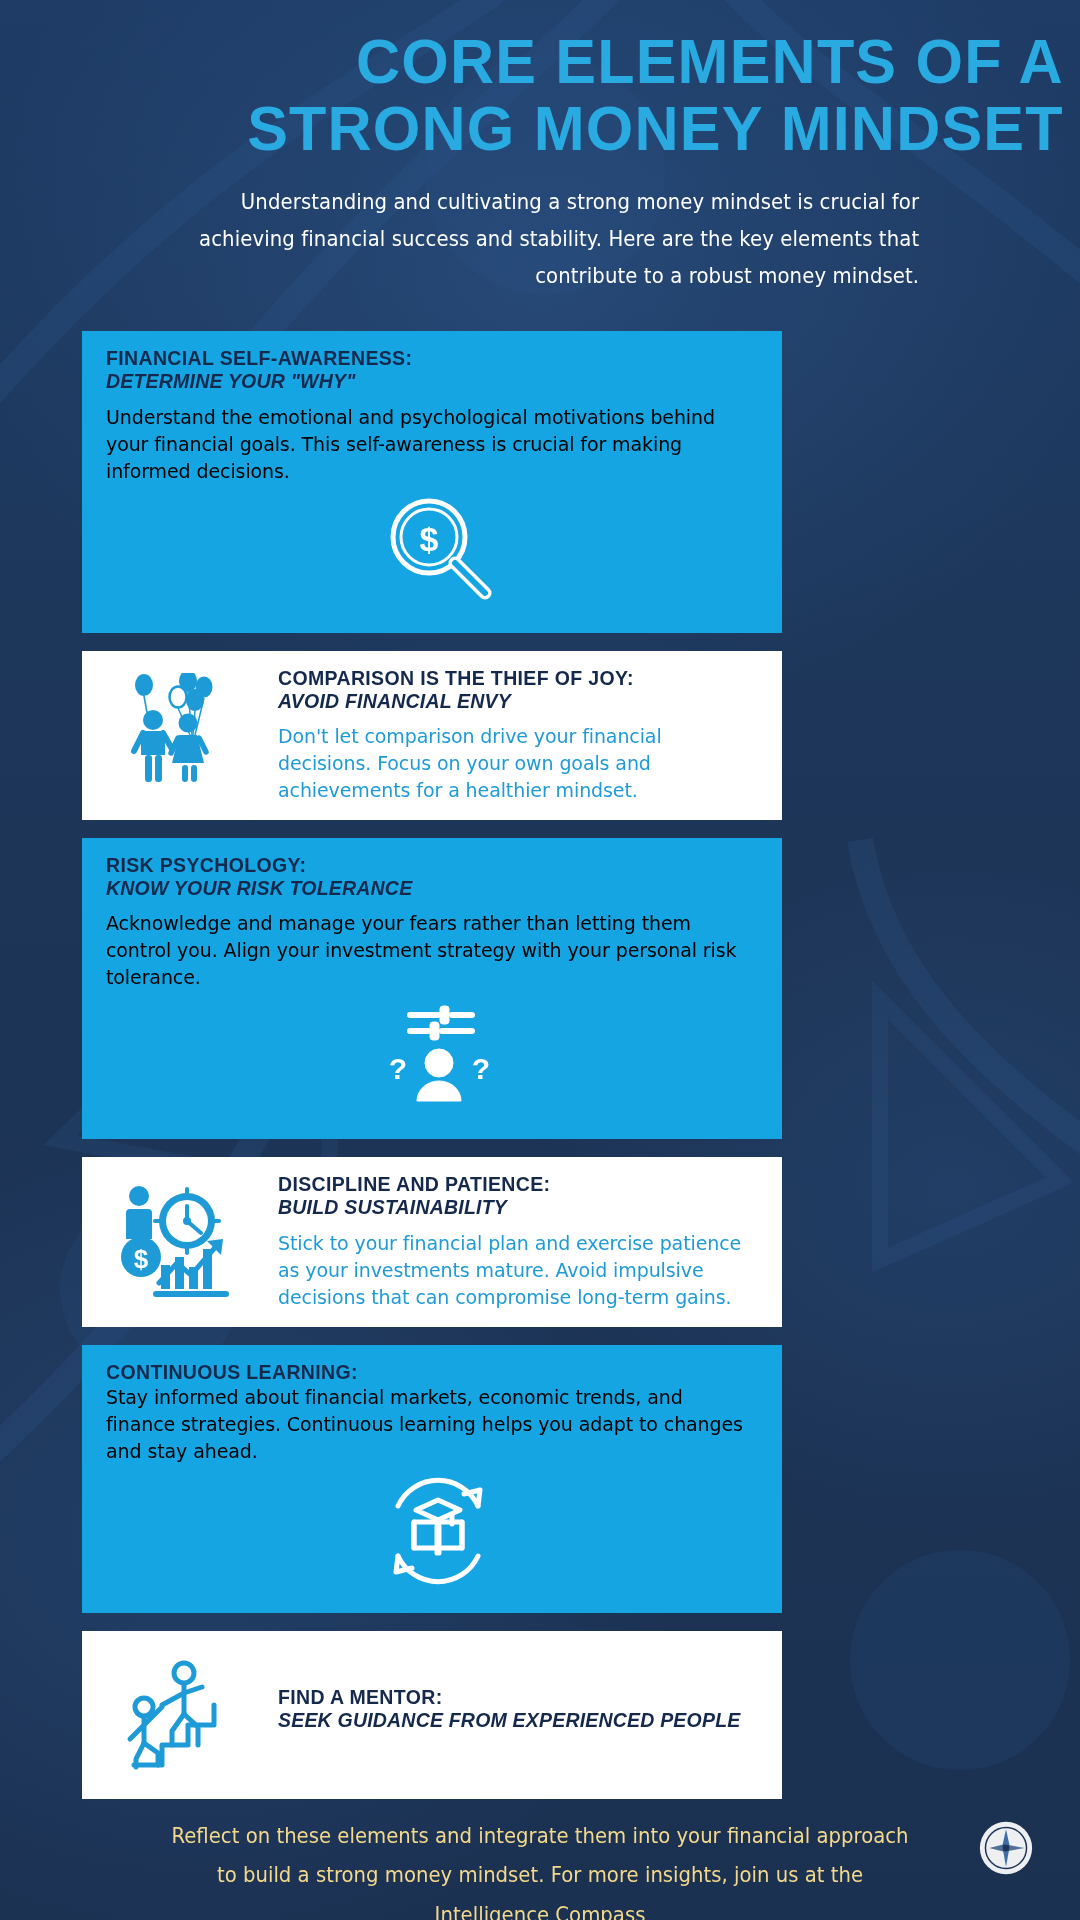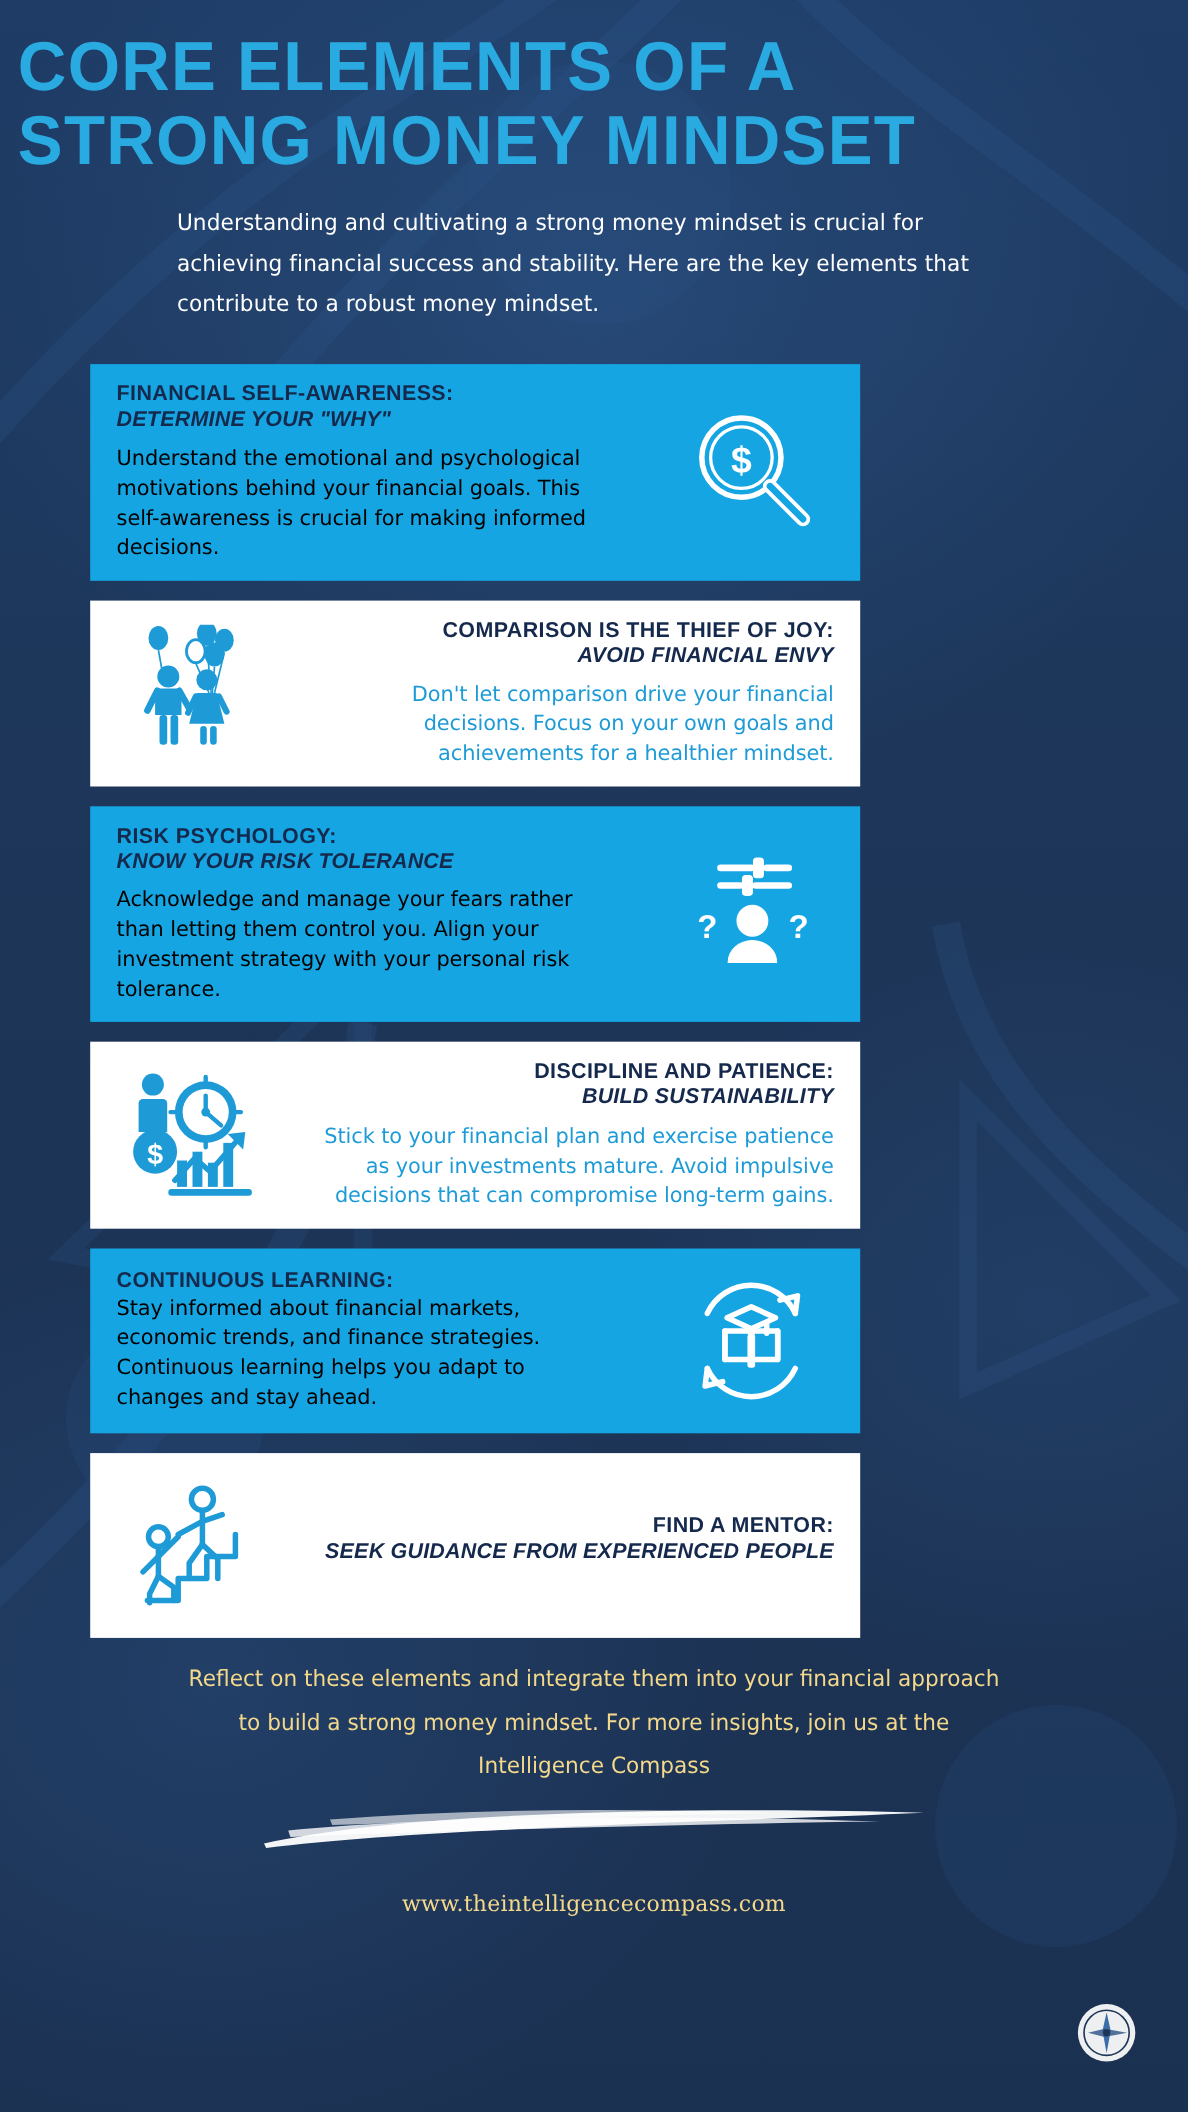--- a/index.html
+++ b/index.html
@@ -21,21 +21,21 @@
       radial-gradient(ellipse 700px 600px at 18% 80%, rgba(46,86,140,0.35) 0%, rgba(46,86,140,0) 70%),
       radial-gradient(ellipse 600px 500px at 88% 62%, rgba(46,86,140,0.30) 0%, rgba(46,86,140,0) 70%),
       linear-gradient(180deg, #1e3c66 0%, #1d3557 45%, #1b3152 100%);
     overflow: hidden;
   }
 
   
   .bg-deco { position: absolute; inset: 0; pointer-events: none; opacity: .5; }
 
   
-  .header { position: relative; padding-top: 28px; text-align: left; }
+  .header { position: relative; padding-top: 28px; text-align: right; }
 
   .title {
     color: #29ABE2;
     font-family: "Liberation Sans", sans-serif;
     font-weight: 700;
     font-size: 63px;
     letter-spacing: 1.2px;
     line-height: 1.06;
     text-transform: uppercase;
     transform: scaleX(0.97);
@@ -64,27 +64,27 @@
     margin-bottom: 18px;
     display: flex;
     align-items: center;
     padding: 16px 24px;
   }
 
   .card.blue  { background: #16A5E3; margin-left: 82px; }
   .card.white { background: #ffffff; margin-left: 82px; width: 700px; }
 
   
-  .card.blue  { flex-direction: row; gap: 42px; }
+  .card.blue  { flex-direction: column; }
   
   .card.white { flex-direction: row; }
 
   .card-text { flex: 1 1 auto; min-width: 0; }
   .card.blue  .card-text { text-align: left;  padding-right: 8px; }
-  .card.white .card-text { text-align: right; padding-left: 10px; }
+  .card.white .card-text { padding-left: 10px; }
 
   .kicker {
     font-family: "Liberation Sans", sans-serif;
     font-weight: 700;
     font-size: 19.5px;
     letter-spacing: .35px;
     line-height: 1.18;
     color: #15294d;
     text-transform: uppercase;
   }

